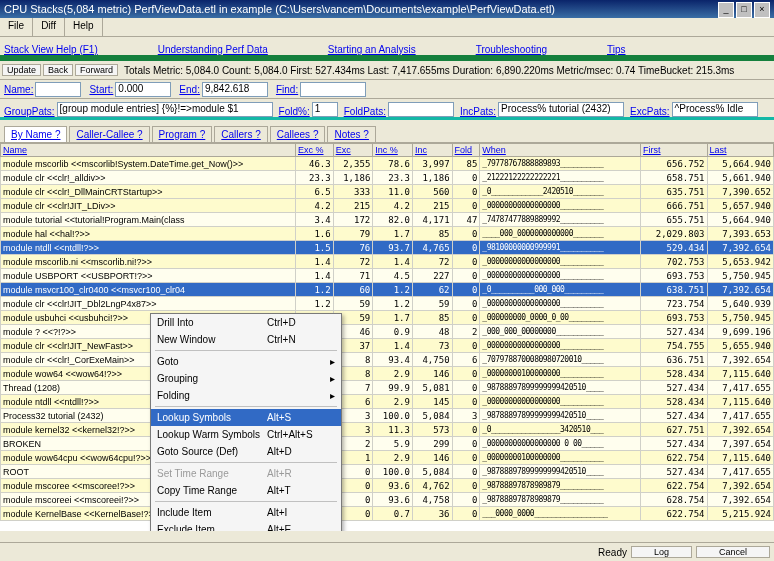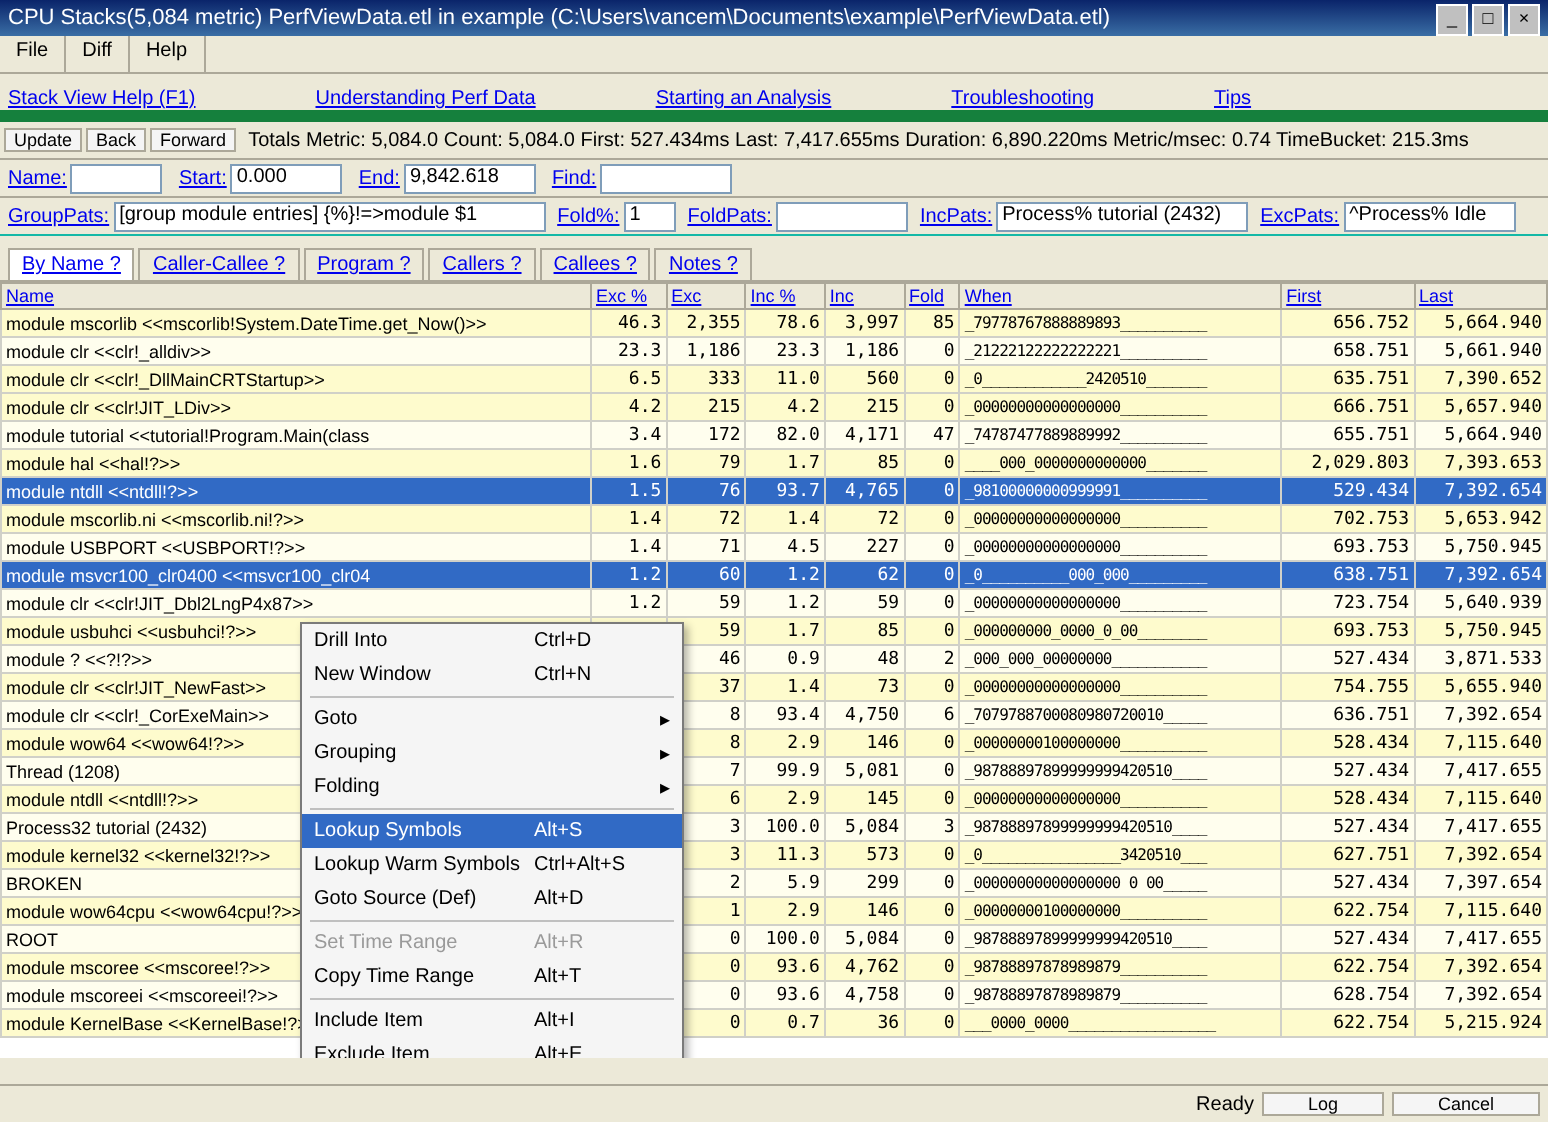--- a/index.html
+++ b/index.html
@@ -8,21 +8,21 @@
 .title-bar .btn{width:14px;height:14px;background:#c0c0c0;border:1px solid #fff;margin-left:2px;text-align:center;line-height:12px;font-size:9px;color:#000}
 .menu-bar{background:#ece9d8;height:18px;border-bottom:1px solid #aca899;display:flex}
 .menu-bar span{padding:2px 8px;border-right:1px solid #aca899;font-size:10px}
 .link-row{height:18px;display:flex;align-items:flex-end;border-bottom:6px solid #15803d;padding:0 4px;gap:60px}
 .link-row a{color:#0000ee;text-decoration:underline;font-size:10px;cursor:pointer}
 .toolbar1{height:18px;background:#ece9d8;border-bottom:1px solid #aca899;display:flex;align-items:center;padding:0 2px;font-size:10px}
 .toolbar1 .tbtn{border:1px solid #aca899;background:#f5f5f5;padding:0 4px;margin-right:2px;font-size:9px}
 .toolbar2{height:18px;display:flex;align-items:center;padding:0 4px;font-size:10px;border-bottom:1px solid #aca899}
 .toolbar2 .lab{color:#0000ee;text-decoration:underline;margin-right:2px}
 .toolbar2 .inp{border:1px solid #7f9db9;background:#fff;padding:0 2px;margin-right:8px;height:13px;display:inline-block}
-.toolbar3{height:18px;display:flex;align-items:center;padding:0 4px;font-size:10px;border-bottom:1px solid #14b8a6}
+.toolbar3{height:18px;display:flex;align-items:flex-end;padding:0 4px;font-size:10px;border-bottom:3px solid #14b8a6}
 .toolbar3 .lab{color:#0000ee;text-decoration:underline;margin-right:2px}
 .toolbar3 .inp{border:1px solid #7f9db9;background:#fff;padding:0 2px;margin-right:6px;height:13px;display:inline-block}
 .tabs{height:20px;display:flex;align-items:flex-end;padding:2px 4px 0 4px;background:#ece9d8;border-bottom:1px solid #aca899}
 .tab{border:1px solid #aca899;border-bottom:none;background:#ece9d8;padding:2px 6px;margin-right:2px;font-size:10px;color:#0000ee;text-decoration:underline}
 .tab.active{background:#fff}
 .grid-wrap{position:relative;height:388px;overflow:hidden;background:#fff}
 .grid{width:100%;border-collapse:collapse;font-size:9px}
 .grid th{background:#ece9d8;border:1px solid #aca899;padding:1px 2px;color:#0000ee;text-decoration:underline;font-weight:normal;text-align:left;white-space:nowrap}
 .grid td{border:1px solid #d0d0c8;padding:0 2px;white-space:nowrap;height:13px;overflow:hidden}
 .grid td.num{text-align:right;font-family:Consolas,monospace;font-size:9px}
@@ -257,21 +257,21 @@
         </tr>
         <tr class="y">
           <td class="name-cell">module ? &lt;&lt;?!?&gt;&gt;</td>
           <td class="num">0.9</td>
           <td class="num">46</td>
           <td class="num">0.9</td>
           <td class="num">48</td>
           <td class="num">2</td>
           <td class="spark">_000_000_00000000___________</td>
           <td class="num">527.434</td>
-          <td class="num">3,871.533</td>
+          <td class="num">9,699.196</td>
         </tr>
         <tr class="hi">
           <td class="name-cell">module clr &lt;&lt;clr!JIT_NewFast&gt;&gt;</td>
           <td class="num">0.7</td>
           <td class="num">37</td>
           <td class="num">1.4</td>
           <td class="num">73</td>
           <td class="num">0</td>
           <td class="spark">_00000000000000000__________</td>
           <td class="num">754.755</td>

